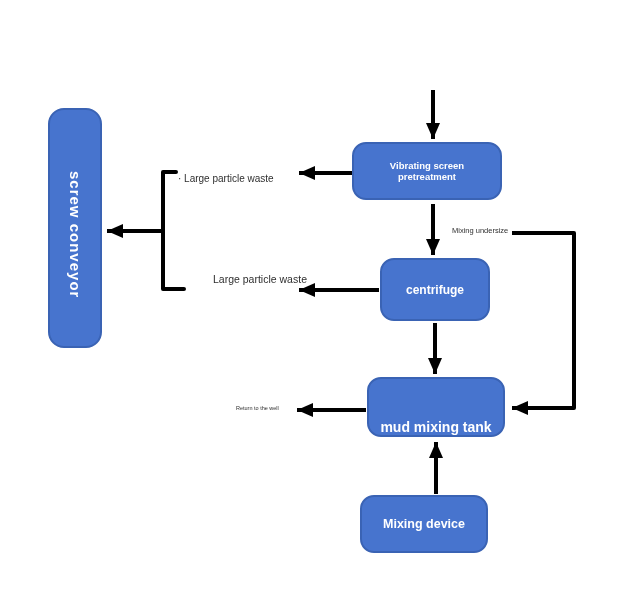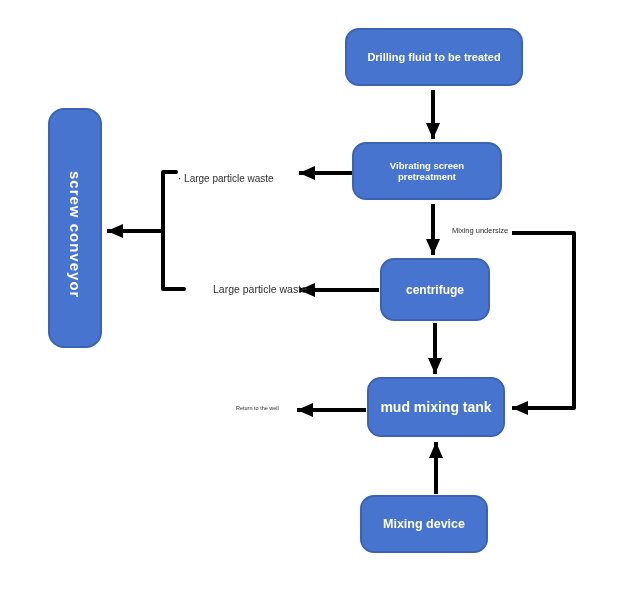--- a/index.html
+++ b/index.html
@@ -24,41 +24,41 @@
     box-sizing:border-box;
     display:flex;align-items:center;justify-content:center;
     color:#ffffff;
     font-weight:600;
     text-align:center;
     z-index:2;
   }
   .node-drilling  {left:345px;top:28px; width:178px;height:58px;font-size:11px;}
   .node-vibrating {left:352px;top:142px;width:150px;height:58px;font-size:9.5px;padding:12px 10px;}
   .node-centrifuge{left:380px;top:258px;width:110px;height:63px;font-size:12px;}
-  .node-mudtank   {left:367px;top:377px;width:138px;height:60px;font-size:14px;}
+  .node-mudtank   {left:367px;top:377px;width:138px;height:60px;font-size:14px;align-items:flex-end;}
   .node-mixing    {left:360px;top:495px;width:128px;height:58px;font-size:12.5px;}
   .node-screw{
     left:48px;top:108px;width:54px;height:240px;
     font-size:15px;
     border-radius:16px;
   }
   .node-screw .vtext{
     writing-mode:vertical-rl;
     text-orientation:mixed;
     letter-spacing:1px;
     padding-top:14px;
   }
   .flabel{
     position:absolute;
     color:#2f2f2f;
     white-space:nowrap;
     z-index:2;
   }
   .lbl-waste-top   {left:178px;top:173px;font-size:10px;}
-  .lbl-waste-bottom{left:190px;top:283px;font-size:10.5px;padding-left:23px;}
+  .lbl-waste-bottom{left:190px;top:273px;font-size:10.5px;padding-left:23px;}
   .lbl-undersize   {left:452px;top:226px;font-size:7.5px;}
   .lbl-return      {left:236px;top:405px;font-size:5.5px;}
 </style>
 </head>
 <body>
 
 <div class="canvas">
 
   <svg class="connector-layer" width="641" height="591" viewBox="0 0 641 591" xmlns="http://www.w3.org/2000/svg">
     <defs>
@@ -81,23 +81,20 @@
 
     <path d="M436,494 L436,442" stroke="#000" stroke-width="4" fill="none" marker-end="url(#ah)"></path>
 
     <path d="M176,172 L163,172 L163,289 L184,289" stroke="#000" stroke-width="4" fill="none" stroke-linejoin="round" stroke-linecap="round"></path>
 
     <path d="M163,231 L107,231" stroke="#000" stroke-width="4" fill="none" marker-end="url(#ah)"></path>
 
     <path d="M512,233 L574,233 L574,408 L512,408" stroke="#000" stroke-width="4" fill="none" stroke-linejoin="round" marker-end="url(#ah)"></path>
   </svg>
 
-  <div class="node node-drilling">
-    <span>Drilling fluid to be treated</span>
-  </div>
 
   <div class="node node-vibrating">
     <span>Vibrating screen pretreatment</span>
   </div>
 
   <div class="node node-centrifuge">
     <span>centrifuge</span>
   </div>
 
   <div class="node node-mudtank">

